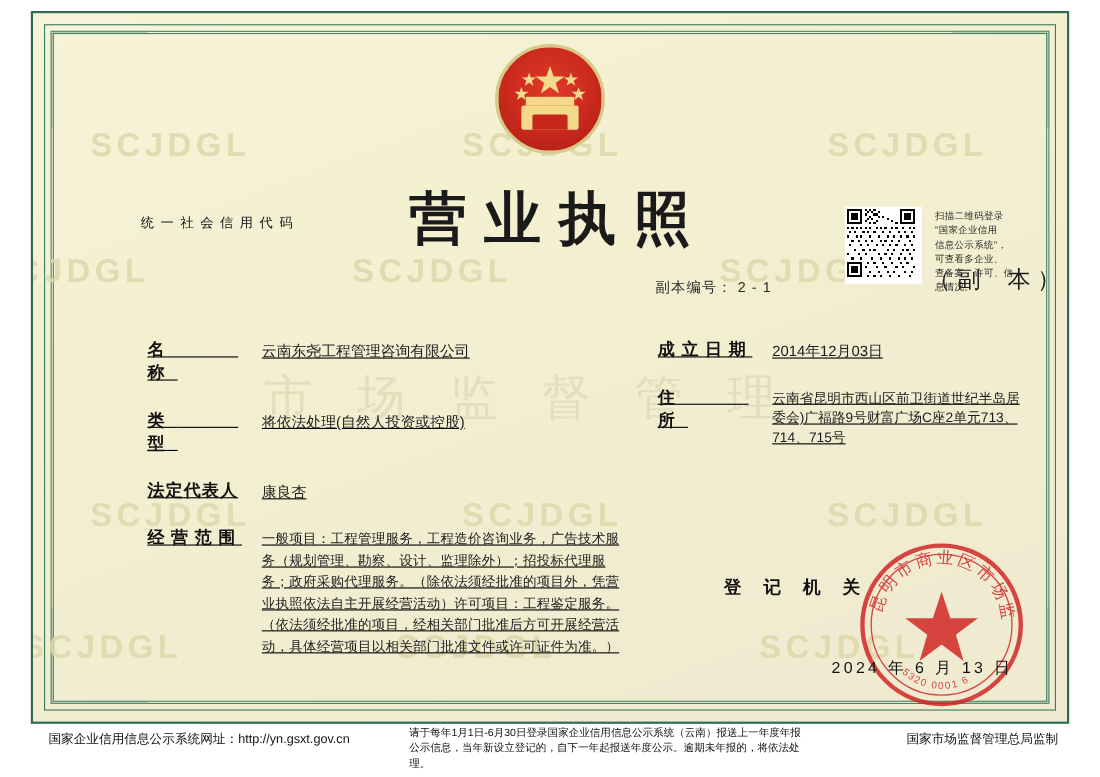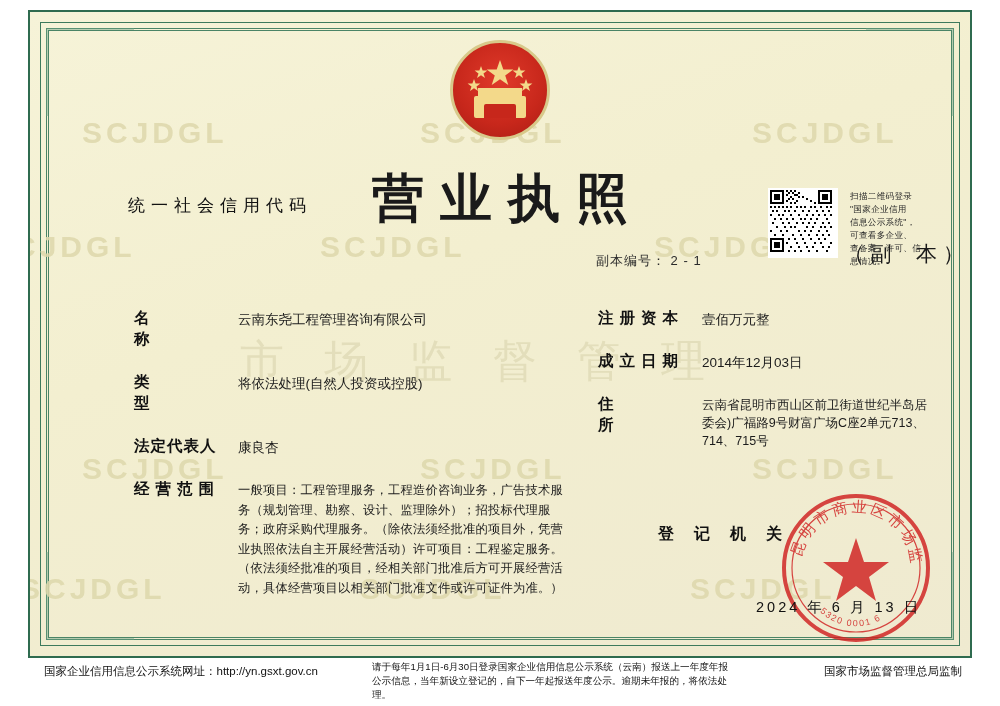--- a/index.html
+++ b/index.html
@@ -167,21 +167,21 @@
   }
 
   
   .credit-code {
     position: absolute;
     left: 98px;
     top: 182px;
     width: 210px;
   }
   .credit-code .label {
-    font-size: 17px;
+    font-size: 12px;
     letter-spacing: 6px;
     color: #121212;
     white-space: nowrap;
   }
   .credit-code .value {
     margin-top: 12px;
     font-size: 14.5px;
     letter-spacing: .5px;
     color: #121212;
     font-family: "Liberation Sans", sans-serif;
@@ -218,20 +218,21 @@
   .fields-right {
     position: absolute;
     left: 568px;
     top: 296px;
     width: 330px;
   }
   .row {
     display: flex;
     align-items: flex-start;
     margin-bottom: 22px;
+    text-decoration: underline;
   }
   .row .lab {
     flex: 0 0 auto;
     font-size: 15.5px;
     color: #111;
     letter-spacing: 1px;
     font-family: "Liberation Serif", serif;
     font-weight: 700;
   }
   .lab.w4 { width: 104px; letter-spacing: 12px; }
@@ -535,24 +536,20 @@
         <div class="val">康良杏</div>
       </div>
       <div class="row scope-row">
         <div class="lab" style="width:104px;letter-spacing:6px;">经营范围</div>
         <div class="val scope">一般项目：工程管理服务，工程造价咨询业务，广告技术服务（规划管理、勘察、设计、监理除外）；招投标代理服务；政府采购代理服务。（除依法须经批准的项目外，凭营业执照依法自主开展经营活动）许可项目：工程鉴定服务。（依法须经批准的项目，经相关部门批准后方可开展经营活动，具体经营项目以相关部门批准文件或许可证件为准。）</div>
       </div>
     </div>
 
     <div class="fields-right">
       <div class="row">
-        <div class="lab" style="width:104px;letter-spacing:6px;">注册资本</div>
-        <div class="val">壹佰万元整</div>
-      </div>
-      <div class="row">
         <div class="lab" style="width:104px;letter-spacing:6px;">成立日期</div>
         <div class="val">2014年12月03日</div>
       </div>
       <div class="row">
         <div class="lab w4">住　　所</div>
         <div class="val small">云南省昆明市西山区前卫街道世纪半岛居委会)广福路9号财富广场C座2单元713、714、715号</div>
       </div>
     </div>
 
     <div class="authority">登 记 机 关</div>

